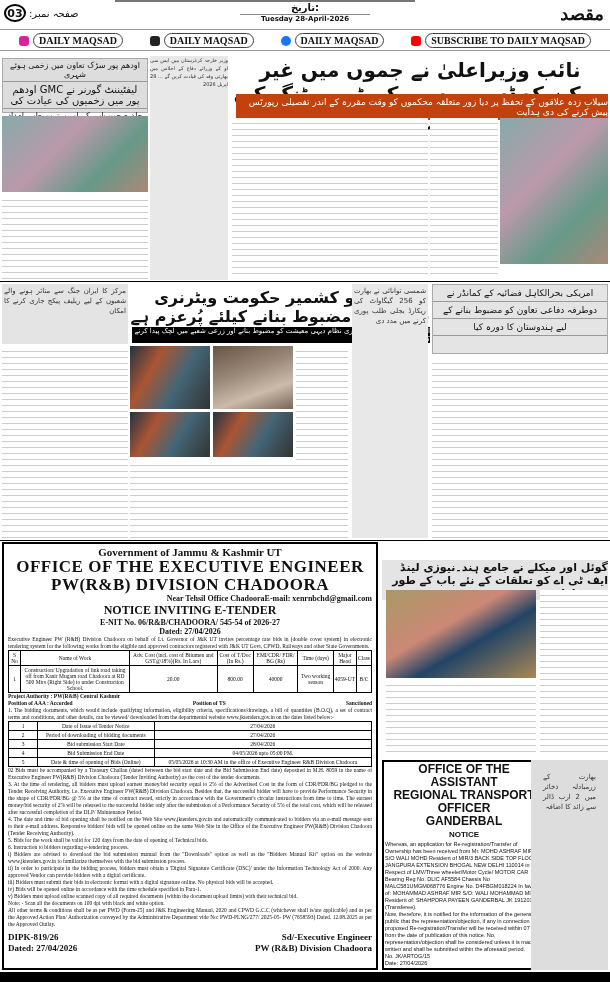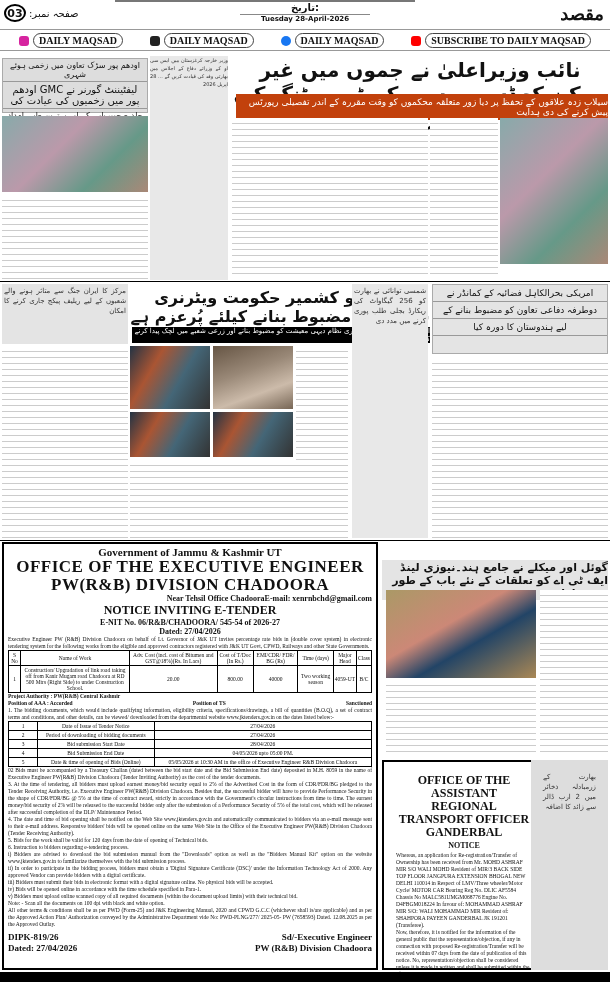--- a/index.html
+++ b/index.html
@@ -37,21 +37,21 @@
 .lbox2{left:2px;top:284px;width:126px;height:60px;background:#e4e4e4}
 .ad1{left:2px;top:542px;width:376px;height:428px;border:2px solid #000;padding:2px 4px;font-family:"Liberation Serif",serif}
 .ad1 .c{text-align:center}
 .ad1 .gov{font-size:11px;font-weight:bold}
 .ad1 .off{font-size:17px;font-weight:bold;letter-spacing:0.5px;line-height:18px}
 .ad1 .small{font-size:8px;font-weight:bold}
 .ad1 p{font-size:5.5px;line-height:7px;text-align:justify}
 .ad1 table{border-collapse:collapse;width:100%;font-size:5.5px}
 .ad1 td,.ad1 th{border:1px solid #000;text-align:center;padding:1px;font-weight:normal}
 .ad1 .foot{display:flex;justify-content:space-between;font-size:9px;font-weight:bold;margin-top:4px}
-.ad2{left:382px;top:760px;width:164px;height:210px;border:2px solid #000;padding:12px;font-family:Liberation Serif, serif;text-align:center}
+.ad2{left:382px;top:760px;width:164px;height:210px;border:2px solid #000;padding:1px;font-family:Liberation Sans, sans-serif;text-align:center}
 .ad2 .off{font-size:12px;font-weight:bold;line-height:13px}
 .ad2 p{font-size:5.5px;line-height:7px;text-align:left}
 .rbox3{left:531px;top:760px;width:77px;height:210px;background:#ddd}
 .bottombar{left:0;top:972px;width:610px;height:10px;background:#000}
 .hl3{left:382px;top:560px;width:226px;height:40px;background:#e4e4e4;font-size:11px;font-weight:bold;display:flex;align-items:center;justify-content:center}
 </style>
 </head>
 <body>
 
 <div class="abs topbar">

